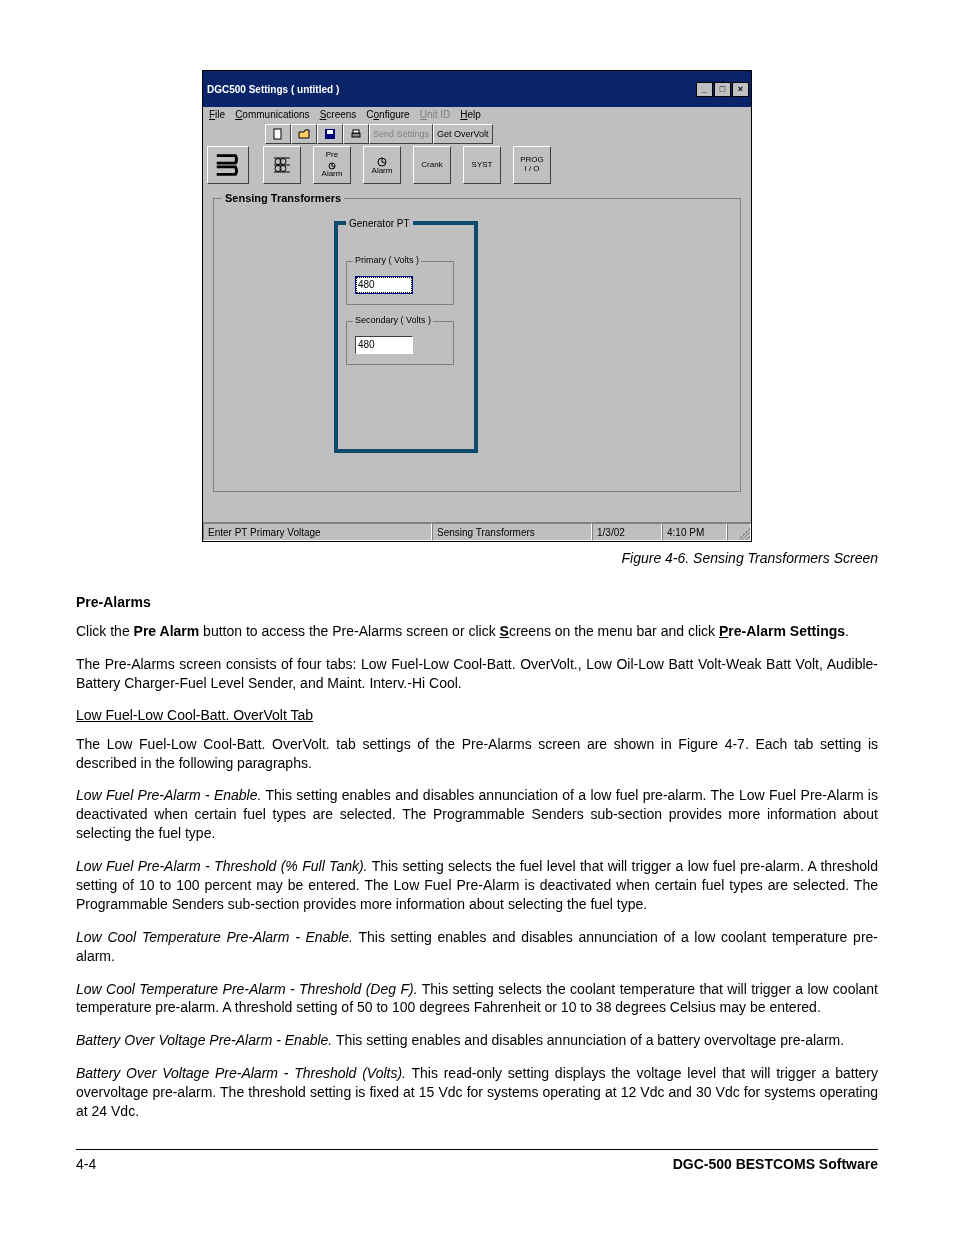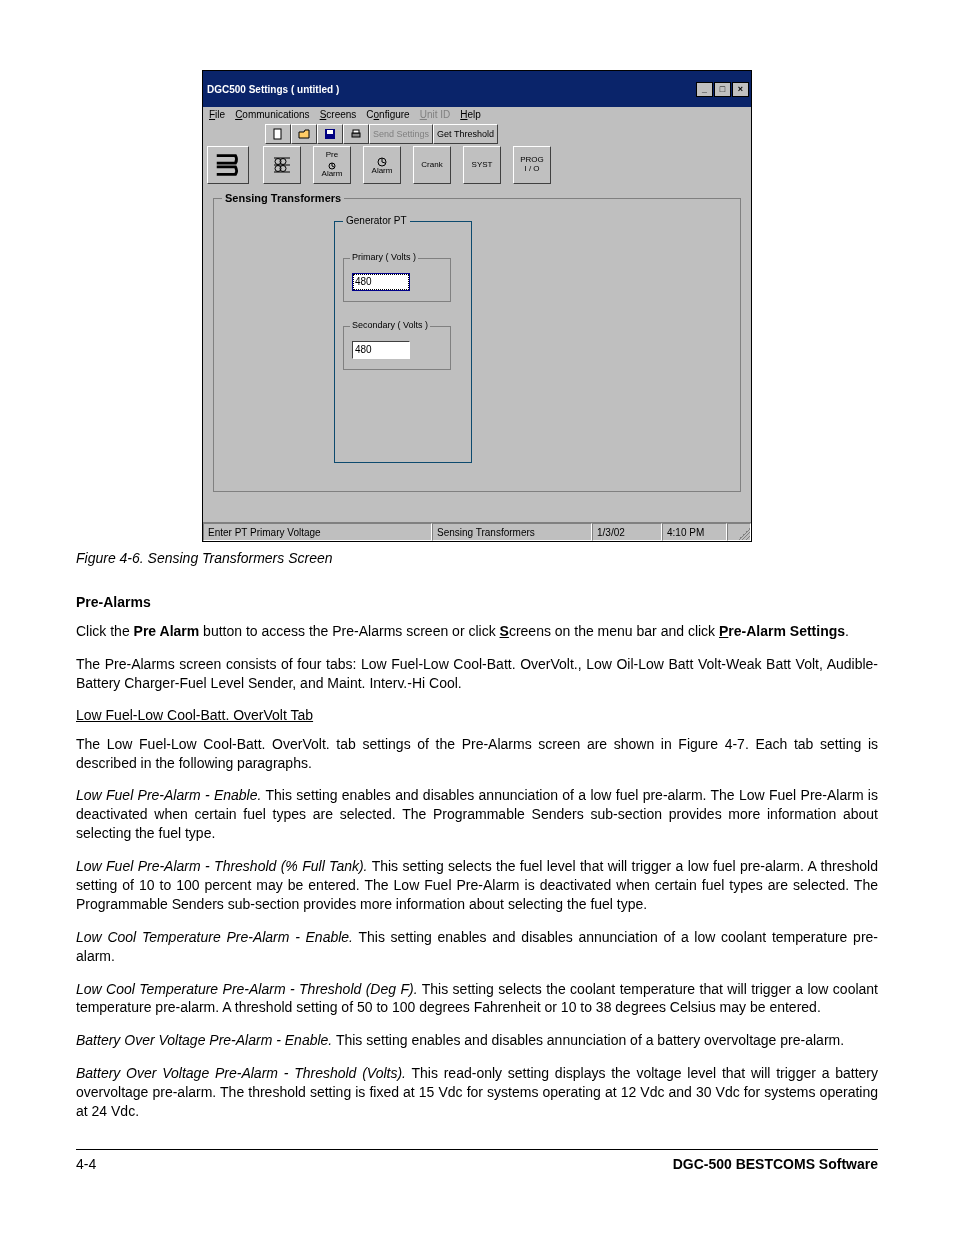--- a/index.html
+++ b/index.html
@@ -16,32 +16,32 @@
 .tbtn{height:18px;min-width:18px;padding:0 3px;border:1px solid;border-color:#fff #404040 #404040 #fff;background:#c0c0c0;display:flex;align-items:center;justify-content:center;font-size:9px;line-height:1}
 .tbtn.label{font-size:9px;color:#808080}
 .tbtn.label.enabled{color:#000}
 .logo{width:40px;height:36px;border:1px solid;border-color:#fff #404040 #404040 #fff;background:#c0c0c0;display:flex;align-items:center;justify-content:center;margin-right:2px}
 .logo svg{width:30px;height:28px}
 .progbtn{height:36px;width:36px;border:1px solid;border-color:#fff #404040 #404040 #fff;background:#c0c0c0;display:flex;flex-direction:column;align-items:center;justify-content:center;font-size:8px;line-height:1.1;text-align:center}
 .toolrow2{display:flex;align-items:stretch;gap:12px}
 .client{background:#bfbfbf;padding:10px 10px 30px 10px}
 .groupbox{border:1px solid #808080;position:relative;padding:22px 10px 10px 10px}
 .groupbox>.legend{position:absolute;top:-7px;left:8px;background:#bfbfbf;padding:0 3px;font-size:11px;font-weight:bold;color:#000}
-.innergroup{border:1px solid #0c4a6e;position:relative;padding:18px 8px 22px 8px;margin:0 0 12px 0}
+.innergroup{border:4px solid #0c4a6e;position:relative;padding:18px 8px 6px 8px;margin:0 0 12px 0}
 .innergroup>.legend{position:absolute;top:-7px;left:8px;background:#bfbfbf;padding:0 3px;font-size:10px;color:#000}
 .subgroup{border:1px solid #808080;position:relative;padding:14px 8px 10px 8px;margin:18px 0 0 0;width:90px}
 .subgroup>.legend{position:absolute;top:-7px;left:6px;background:#bfbfbf;padding:0 2px;font-size:9px;color:#000}
 .sensing-body{display:flex;gap:40px;padding-left:110px}
 .field{width:52px;height:16px;background:#fff;border:1px solid;border-color:#404040 #fff #fff #404040;padding:0 2px;font-size:10px;line-height:16px}
 .field.focus{border:1px solid #00008b;outline:1px dotted #000;outline-offset:-2px}
 .statusbar{display:flex;border-top:1px solid #808080;height:18px;font-size:10px}
 .statusbar>div{border:1px solid;border-color:#808080 #fff #fff #808080;padding:6px 4px;display:flex;align-items:center}
 .statusbar .s1{flex:1}
 .grip{width:14px;background:linear-gradient(135deg,transparent 50%,#808080 50%,#808080 55%,transparent 55%,transparent 65%,#808080 65%,#808080 70%,transparent 70%,transparent 80%,#808080 80%,#808080 85%,transparent 85%);background-position:bottom right;background-repeat:no-repeat;background-size:12px 12px}
-.caption{text-align:left;font-style:italic;font-size:14px;margin:4px 0 28px 0}
+.caption{text-align:right;font-style:italic;font-size:14px;margin:4px 0 28px 0}
 h4{font-size:14px;margin:18px 0 12px 0}
 .para{font-size:14px;line-height:1.35;margin:12px 0 14px 0;text-align:justify}
 .subhead{text-decoration:underline;font-size:14px;margin:0 0 10px 0}
 .runin{font-style:italic}
 .footer{display:flex;justify-content:space-between;border-top:1px solid #000;margin-top:28px;padding-top:6px;font-size:14px}
 .footer .right{font-weight:bold}
 .under{text-decoration:underline}
 </style>
 </head>
 <body>
@@ -82,21 +82,21 @@
               <rect x="3" y="2" width="6" height="4" fill="#fff"></rect>
             </svg>
           </span>
         <span class="tbtn">
             <svg width="12" height="12" viewBox="0 0 12 12">
               <rect x="2" y="5" width="8" height="4" fill="#888" stroke="#000"></rect>
               <rect x="3" y="2" width="6" height="3" fill="#fff" stroke="#000"></rect>
             </svg>
           </span>
         <span class="tbtn label">Send Settings</span>
-        <span class="tbtn label enabled">Get Threshold</span>
+        <span class="tbtn label enabled">Get OverVolt</span>
       </div>
       <div class="toolrow2">
         <div class="logo">
           <svg viewBox="0 0 32 28">
               <path d="M4 4 h20 a8 8 0 0 1 0 8 h-20 M4 16 h20 a8 8 0 0 1 0 8 h-20" fill="none" stroke="#000" stroke-width="3"></path>
             </svg>
         </div>
         <div class="progbtn">
             <svg width="22" height="22" viewBox="0 0 22 22">
               <path d="M3 4h16M3 11h16M3 18h16" stroke="#000" stroke-width="1"></path>
@@ -136,21 +136,21 @@
     <div class="client">
       <div class="groupbox" style="height:260px">
         <span class="legend">Sensing Transformers</span>
         <div class="sensing-body">
           <div class="innergroup" style="height:200px;width:120px">
             <span class="legend">Generator PT</span>
             <div class="subgroup">
               <span class="legend">Primary ( Volts )</span>
               <div class="field focus">480</div>
             </div>
-            <div class="subgroup" style="margin-top:24px">
+            <div class="subgroup" style="margin-top:16px">
               <span class="legend">Secondary ( Volts )</span>
               <div class="field">480</div>
             </div>
           </div>
         </div>
       </div>
     </div>
     <div class="statusbar">
       <div class="s1">Enter PT Primary Voltage</div>
       <div style="width:150px">Sensing Transformers</div>

